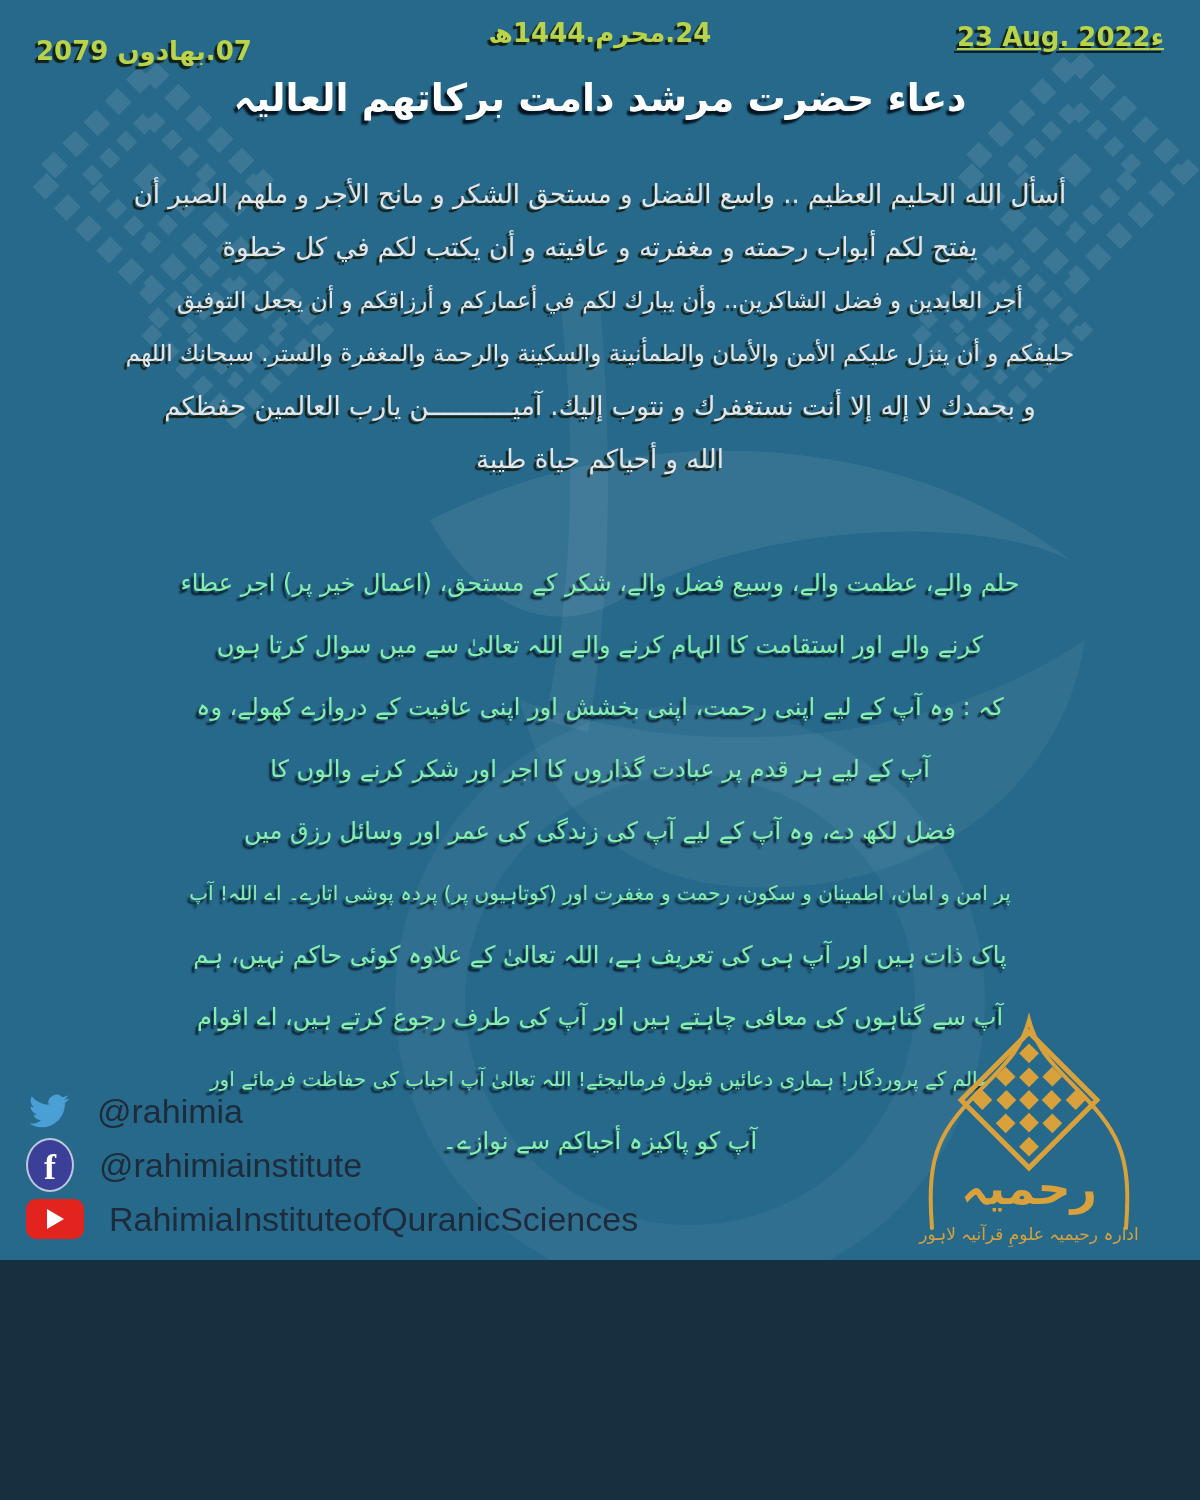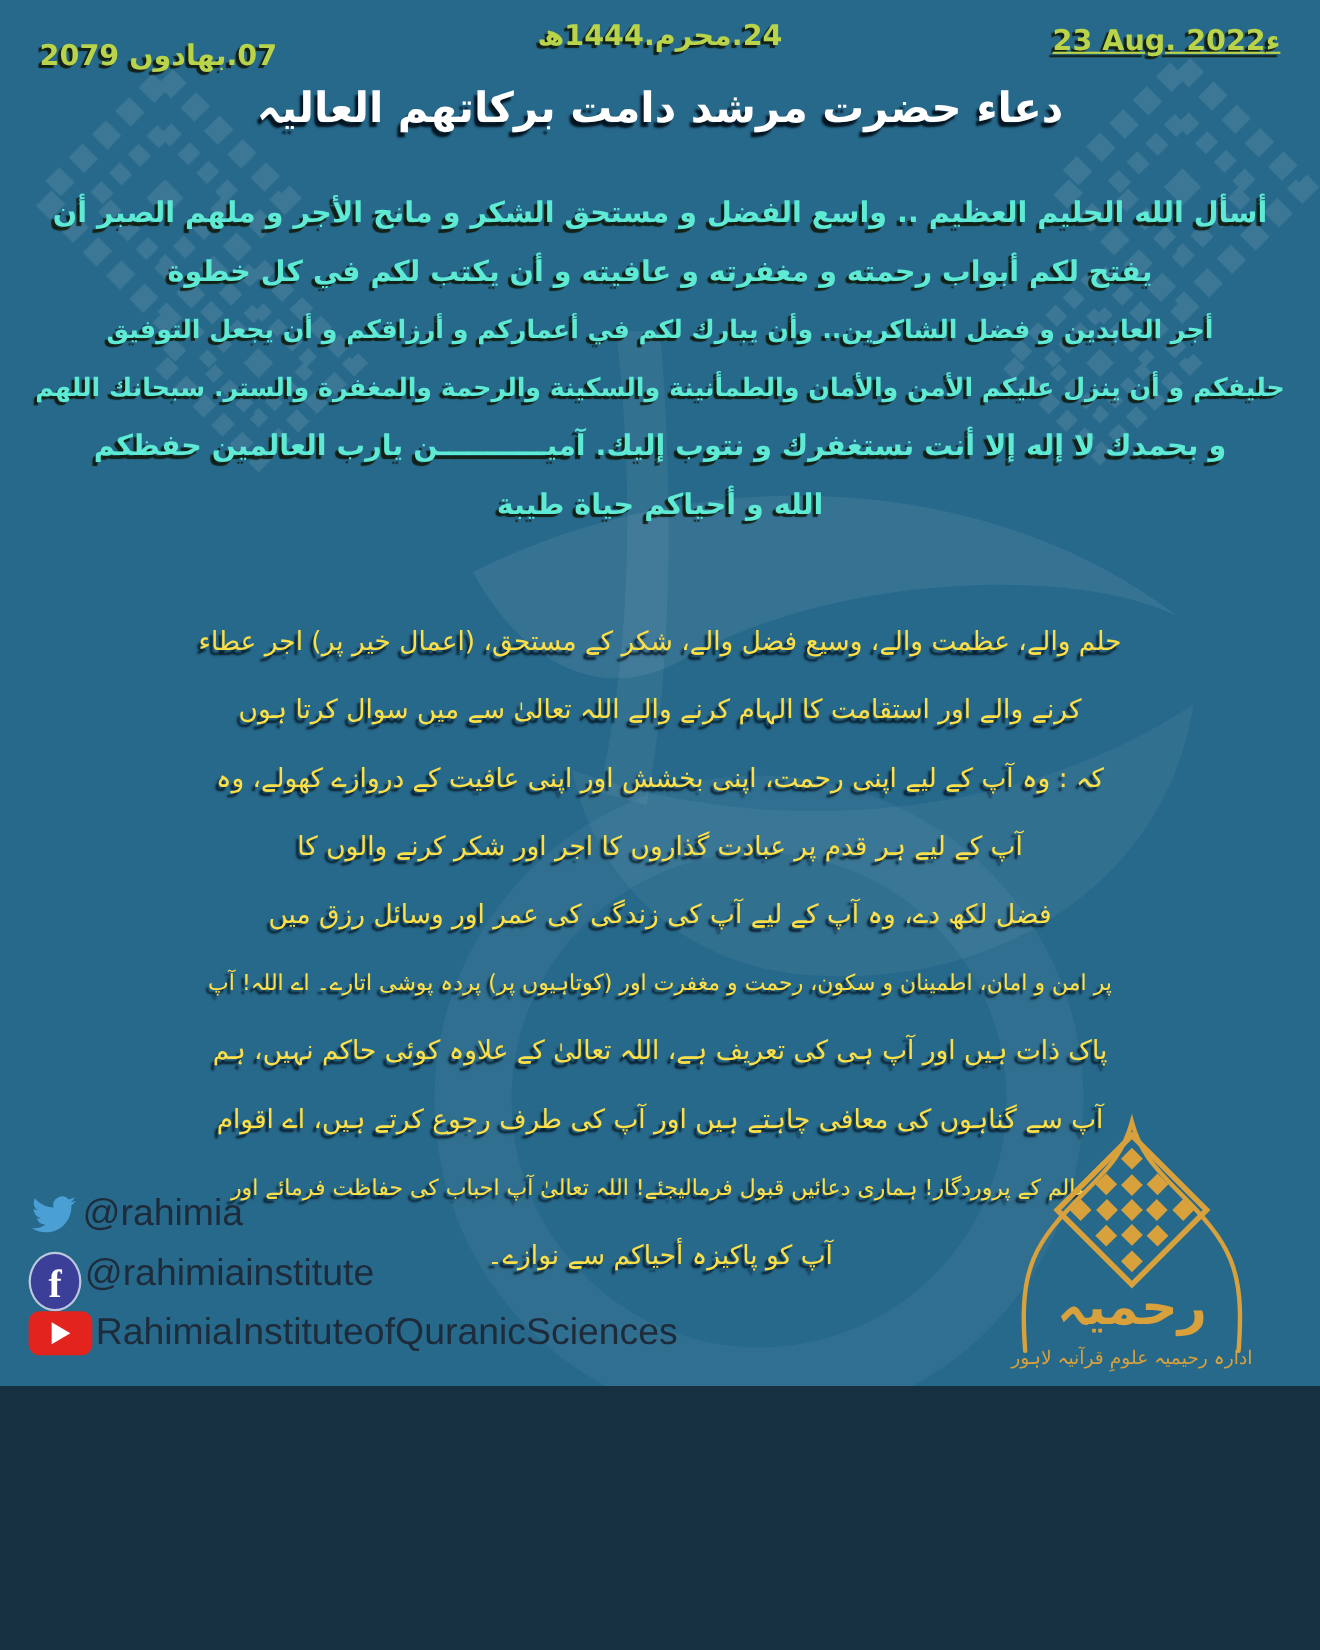--- a/index.html
+++ b/index.html
@@ -26,40 +26,40 @@
     text-shadow:-3px 4px 2px rgba(0,12,22,0.9);
   }
 
   
   .arabic-block{
     position:absolute; left:20px; right:20px; top:168px;
     text-align:center; direction:rtl;
   }
   .arabic-block p{
     margin:0; height:53px; line-height:53px; white-space:nowrap;
-    color:#5eead4; font-size:26px; font-weight:bold;
+    color:#e5e5e5; font-size:26px; font-weight:normal;
     text-shadow:-3px 3px 1px rgba(15,20,0,0.85);
   }
   .arabic-block p.long{font-size:23px;}
 
   
   .urdu-block{
     position:absolute; left:14px; right:14px; top:552px;
     text-align:center; direction:rtl;
   }
   .urdu-block p{
     margin:0; height:62px; line-height:62px; white-space:nowrap;
-    color:#fde047; font-size:24px;
+    color:#86efac; font-size:24px;
     text-shadow:-3px 4px 2px rgba(0,12,22,0.85);
   }
   .urdu-block p.tight{font-size:20px;}
 
   
   .footer{position:absolute; left:26px; bottom:14px; display:flex; flex-direction:column;}
-  .social-row{display:flex; align-items:flex-start; height:54px; gap:3px;}
+  .social-row{display:flex; align-items:center; height:54px; gap:25px;}
   .social-label{
     font-family:"Liberation Sans", sans-serif;
     color:#1d2b3a; font-size:34px; white-space:nowrap;
   }
   .icon-box{display:flex; align-items:center; justify-content:center;}
   .fb-circle{
     width:44px; height:50px; border-radius:50%;
     background:#3b3f97; border:2px solid #bcc8dd;
     display:flex; align-items:center; justify-content:center;
   }

